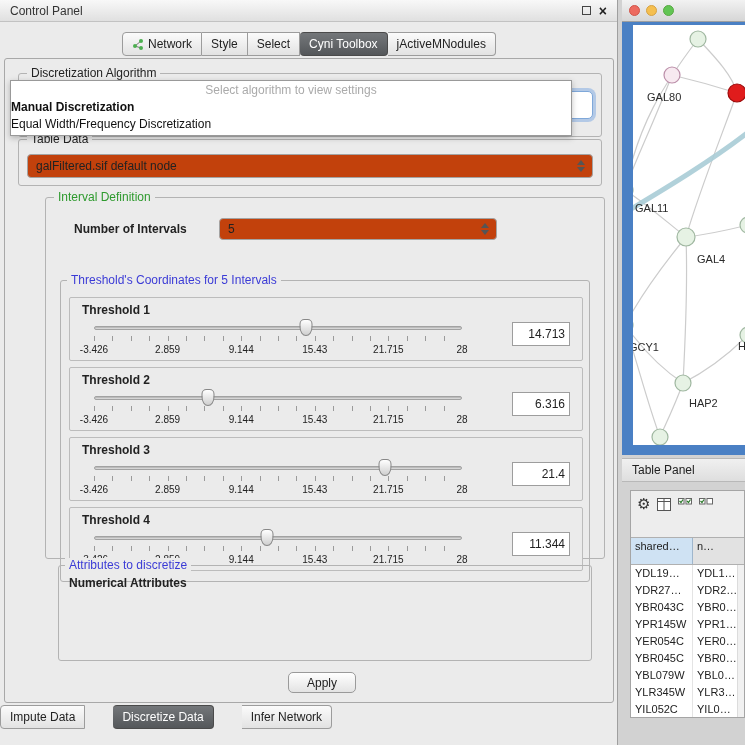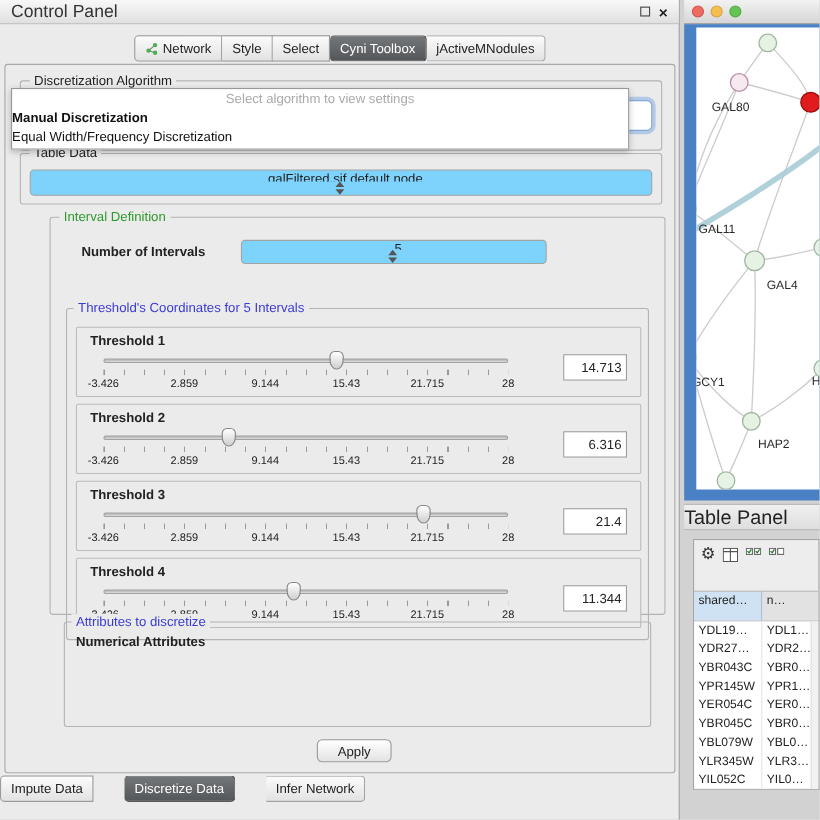--- a/index.html
+++ b/index.html
@@ -4,21 +4,21 @@
 <style>
   * { margin:0; padding:0; box-sizing:border-box; }
   html,body { width:745px; height:745px; overflow:hidden; background:#d2d2d2;
               font-family:"Liberation Sans", sans-serif; font-size:12px; color:#222; }
 
   
   .control-panel { position:absolute; left:0; top:0; width:618px; height:745px;
                    background:#ebebeb; border-right:1px solid #9f9f9f; }
   .cp-titlebar { height:22px; background:linear-gradient(#f8f8f8,#e0e0e0);
                  border-bottom:1px solid #c2c2c2; display:flex; align-items:center; padding:0 10px; }
-  .cp-title { font-size:16px; color:#333; }
+  .cp-title { font-size:12px; color:#333; }
   .win-icons { margin-left:auto; display:flex; gap:8px; align-items:center; }
   .float-ic { width:9px; height:9px; border:1.5px solid #444; display:inline-block; }
   .close-ic { font-weight:bold; font-size:14px; color:#222; line-height:12px; }
 
   .top-tabs { position:absolute; top:32px; left:0; width:618px; display:flex; justify-content:center; z-index:2; }
   .tab { font-size:12px; padding:4px 9px; background:linear-gradient(#fbfbfb,#e2e2e2);
          border:1px solid #9c9c9c; border-left:none; color:#222; display:flex; align-items:center; gap:4px; height:24px; }
   .tab:first-child { border-left:1px solid #9c9c9c; border-radius:4px 0 0 4px; }
   .tab:last-child { border-radius:0 4px 4px 0; }
   .tab.selected { background:linear-gradient(#74777a,#54575a); color:#fff; border-color:#4a4a4a; border-radius:4px; }
@@ -37,22 +37,22 @@
   .alg-combo { position:absolute; left:8px; top:17px; width:566px; height:28px; background:#fff;
                border:1px solid #7fa8d9; border-radius:5px;
                box-shadow:0 0 0 3px rgba(110,160,225,.45); }
   .alg-popup { position:absolute; left:5px; top:21px; width:562px; height:56px; background:#fff;
                border:1px solid #999; box-shadow:0 2px 6px rgba(0,0,0,.25); z-index:6; }
   .popup-placeholder { height:18px; line-height:18px; text-align:center; color:#aaa; }
   .popup-item { height:17px; line-height:17px; padding-left:0; color:#111; }
   .popup-item.bold { font-weight:bold; }
 
   .g-table-data { left:13px; top:80px; width:584px; height:47px; }
-  .combo { position:absolute; background:#7dd3fc; border:1px solid #a3a3a3; border-radius:4px;
-           display:flex; align-items:center;flex-direction:column; }
+  .combo { position:absolute; background:#c2410c; border:1px solid #a3a3a3; border-radius:4px;
+           display:flex; align-items:center; }
   .combo-text { flex:1; padding-left:8px; white-space:nowrap; overflow:hidden; }
   .stepper { width:16px; display:flex; flex-direction:column; align-items:center; gap:2px; margin-right:3px; }
   .tri-up { width:0; height:0; border-left:4px solid transparent; border-right:4px solid transparent; border-bottom:5px solid #555; }
   .tri-dn { width:0; height:0; border-left:4px solid transparent; border-right:4px solid transparent; border-top:5px solid #555; }
   .td-combo { left:8px; top:14px; width:566px; height:24px; }
 
   .g-interval { left:40px; top:138px; width:560px; height:362px; }
   .noi-label { position:absolute; left:28px; top:24px; font-weight:bold; }
   .noi-combo { left:173px; top:20px; width:278px; height:22px; }
 
@@ -102,21 +102,21 @@
   .edge { stroke:#cccccc; stroke-width:1.2; fill:none; }
   .edge-thick { stroke:#a8ccd6; stroke-width:5; fill:none; opacity:.9; }
   .node { fill:#e6f2e4; stroke:#9fb7a0; stroke-width:1.2; }
   .node-pink { fill:#f7e9f0; stroke:#bb8fa9; }
   .node-red { fill:#e01c1c; stroke:#9c0a0a; }
   .nlabel { font-size:11px; fill:#2a2a2a; }
 
   
   .tp-bar { position:absolute; left:622px; top:458px; width:123px; height:24px;
             background:linear-gradient(#f0f0f0,#dedede); border-top:1px solid #b8b8b8;
-            border-bottom:1px solid #b8b8b8; line-height:22px; font-size:18px; }
+            border-bottom:1px solid #b8b8b8; line-height:22px; padding-left:10px; font-size:12px; }
   .table-window { position:absolute; left:630px; top:490px; width:115px; height:228px;
                   background:#ededed; border:1px solid #a5a5a5; overflow:hidden; }
   .tw-toolbar { height:26px; display:flex; align-items:center; gap:7px; padding:0 6px; }
   .gear { font-size:15px; color:#333; line-height:16px; }
   .tw-spacer { height:20px; }
   .tw-header { display:flex; height:28px; border-top:1px solid #b0b0b0; border-bottom:1px solid #b0b0b0; }
   .th1 { width:62px; background:#cfe2f3; border-right:1px solid #9fb6cc; font-size:11px; line-height:16px; padding-left:4px; }
   .th2 { flex:1; background:#e2e2e2; font-size:11px; line-height:16px; padding-left:4px; }
   .tw-rows { background:#fff; position:relative; height:160px; overflow:hidden; }
   .trow { display:flex; height:17px; }

